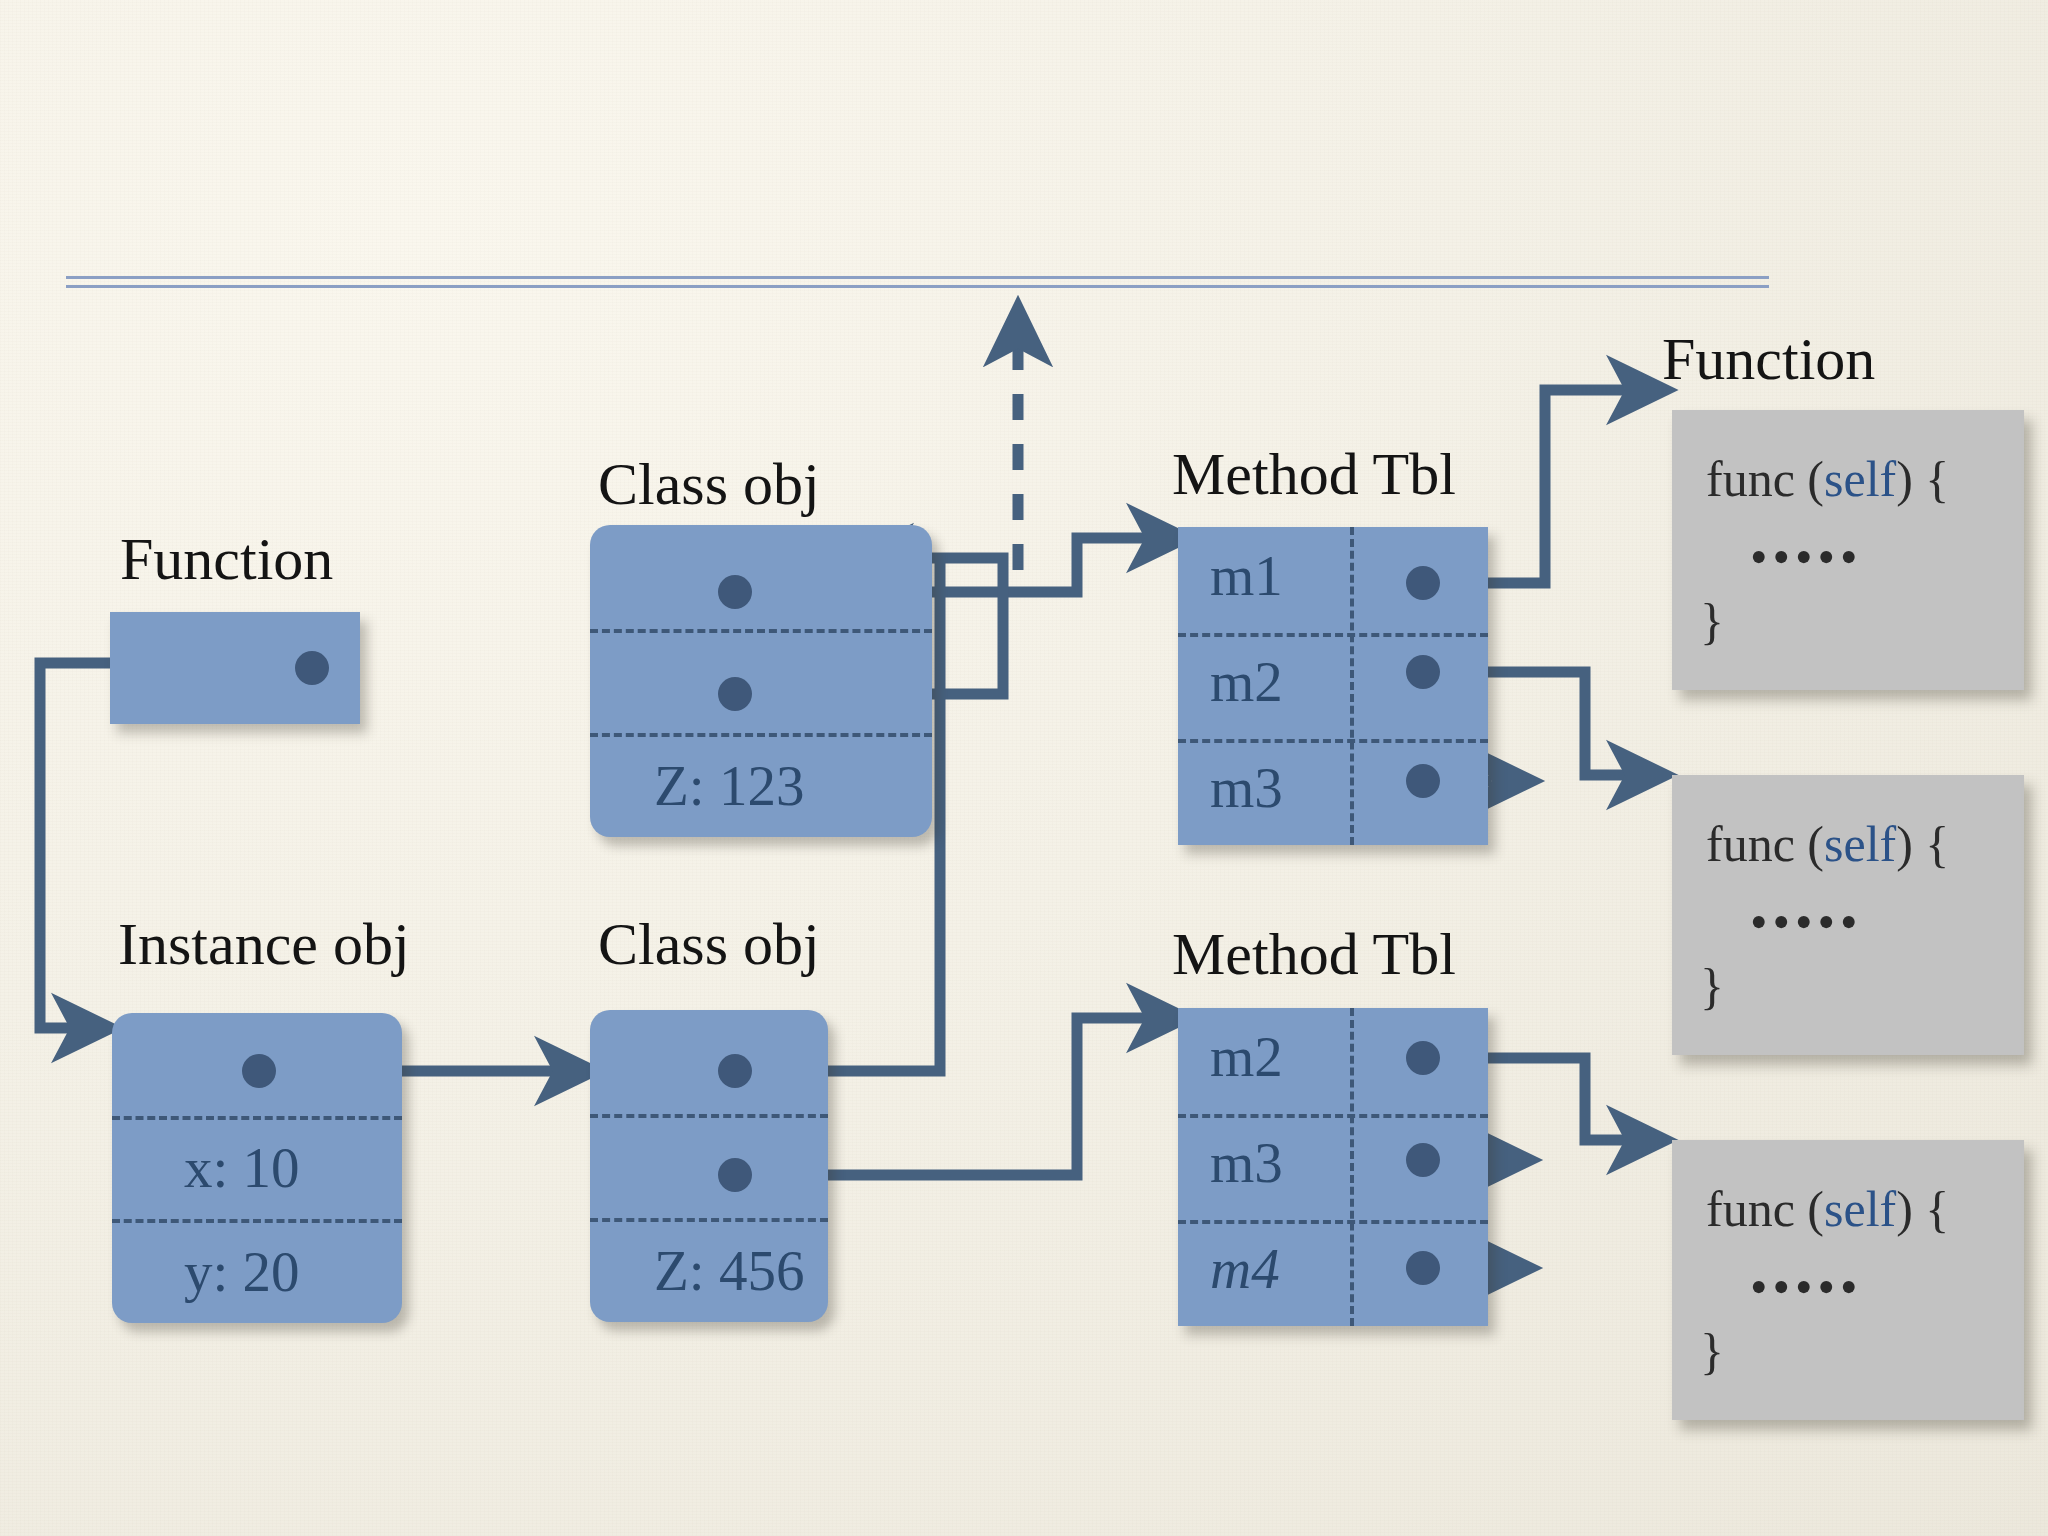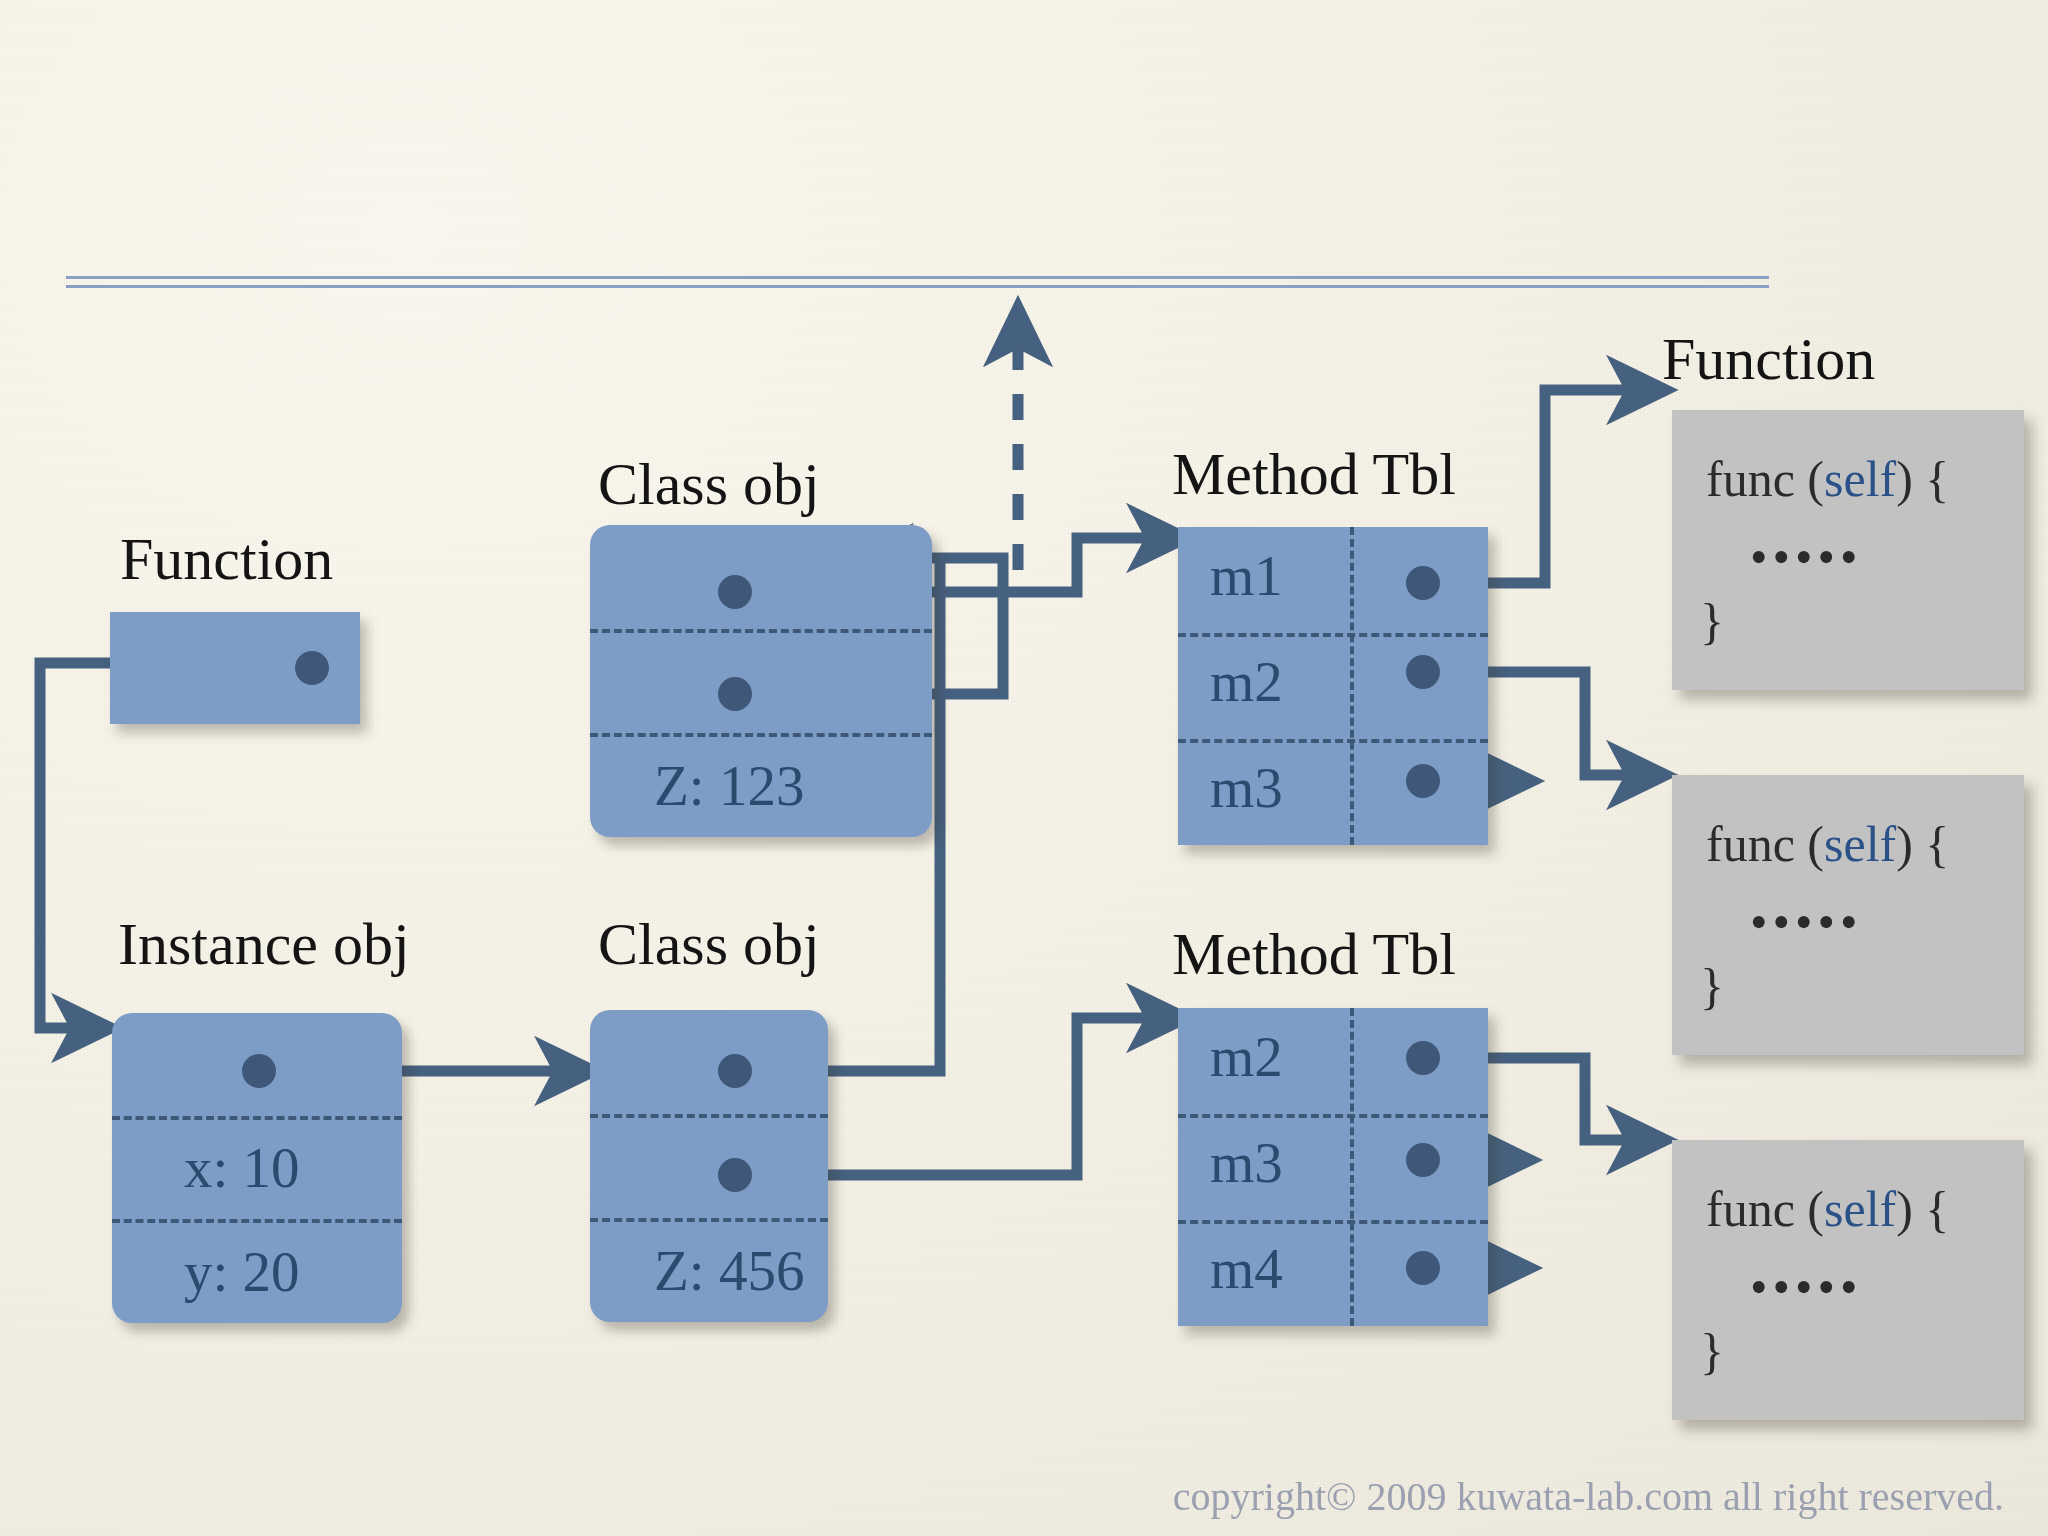--- a/index.html
+++ b/index.html
@@ -225,21 +225,21 @@
     <div class="hdash" style="top:106px;"></div>
     <div class="hdash" style="top:212px;"></div>
     <div class="vdash" style="left:172px;"></div>
 
     <div class="slotlabel" style="left:32px; top:16px;">m2</div>
     <div class="dot" style="left:228px; top:33px;"></div>
 
     <div class="slotlabel" style="left:32px; top:122px;">m3</div>
     <div class="dot" style="left:228px; top:135px;"></div>
 
-    <div class="slotlabel" style="left:32px; top:228px;">m4</div>
+    <div class="slotlabel" style="left:32px; top:228px;font-style:italic;">m4</div>
     <div class="dot" style="left:228px; top:243px;"></div>
   </div>
 
   <div class="fbox" style="left:1672px; top:410px; width:352px; height:280px;">
     <div class="l-sig" style="top:40px;"><span>func (</span><span class="self">self</span><span>) {</span></div>
     <div class="l-dots" style="top:118px;">•••••</div>
     <div class="l-end" style="top:182px;">}</div>
   </div>
 
   <div class="fbox" style="left:1672px; top:775px; width:352px; height:280px;">
@@ -247,15 +247,14 @@
     <div class="l-dots" style="top:118px;">•••••</div>
     <div class="l-end" style="top:182px;">}</div>
   </div>
 
   <div class="fbox" style="left:1672px; top:1140px; width:352px; height:280px;">
     <div class="l-sig" style="top:40px;"><span>func (</span><span class="self">self</span><span>) {</span></div>
     <div class="l-dots" style="top:118px;">•••••</div>
     <div class="l-end" style="top:182px;">}</div>
   </div>
 
-  <div id="footer">copyright© 2009 kuwata-lab.com all right reserved.</div>
 
 </div>
 
 </body></html>

